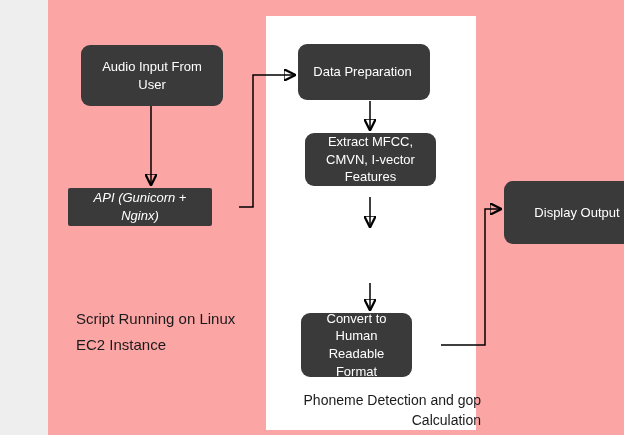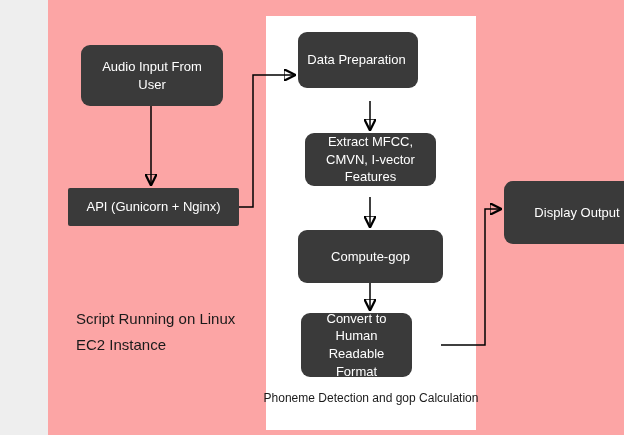--- a/index.html
+++ b/index.html
@@ -33,44 +33,44 @@
     color: #ffffff;
     font-size: 13px;
     line-height: 1.35;
     border-radius: 9px;
     padding: 4px 10px;
     box-sizing: border-box;
   }
   .node.square { border-radius: 2px; }
 
   .node-audio    { left: 33px;  top: 45px;  width: 142px; height: 61px; }
-  .node-api      { left: 20px;  top: 188px; width: 171px; height: 38px; }
-  .node-dataprep { left: 250px; top: 32px;  width: 120px; height: 56px; padding-left: 7px; }
+  .node-api      { left: 20px;  top: 188px; width: 144px; height: 38px; font-style: italic; }
+  .node-dataprep { left: 250px; top: 44px;  width: 132px; height: 56px; padding-left: 7px; }
   .node-extract  { left: 257px; top: 133px; width: 131px; height: 53px; }
   .node-gop      { left: 250px; top: 230px; width: 145px; height: 53px; }
   .node-convert  { left: 253px; top: 313px; width: 111px; height: 64px; }
   .node-display  { left: 456px; top: 181px; width: 146px; height: 63px; }
 
   .script-note {
     position: absolute;
     left: 28px;
     top: 306px;
     width: 175px;
     color: #1a1a1a;
     font-size: 15px;
     line-height: 1.7;
   }
   .panel-caption {
     position: absolute;
     left: 213px;
     top: 390px;
     width: 220px;
-    text-align: center;
+    text-align: right;
     color: #1a1a1a;
-    font-size: 12px;
+    font-size: 14px;
     line-height: 1.45;
   }
   svg.arrows {
     position: absolute;
     left: 0; top: 0;
     width: 624px;
     height: 435px;
     pointer-events: none;
   }
   svg.arrows path, svg.arrows line {
@@ -115,23 +115,20 @@
   </div>
 
   <div class="node node-dataprep">
     <span>Data Preparation</span>
   </div>
 
   <div class="node node-extract">
     <span>Extract MFCC, CMVN, I-vector Features</span>
   </div>
 
-  <div class="node node-gop">
-    <span>Compute-gop</span>
-  </div>
 
   <div class="node node-convert">
     <span>Convert to Human Readable Format</span>
   </div>
 
   <div class="node node-display">
     <span>Display Output</span>
   </div>
 
   <div class="script-note">Script Running on Linux EC2 Instance</div>

